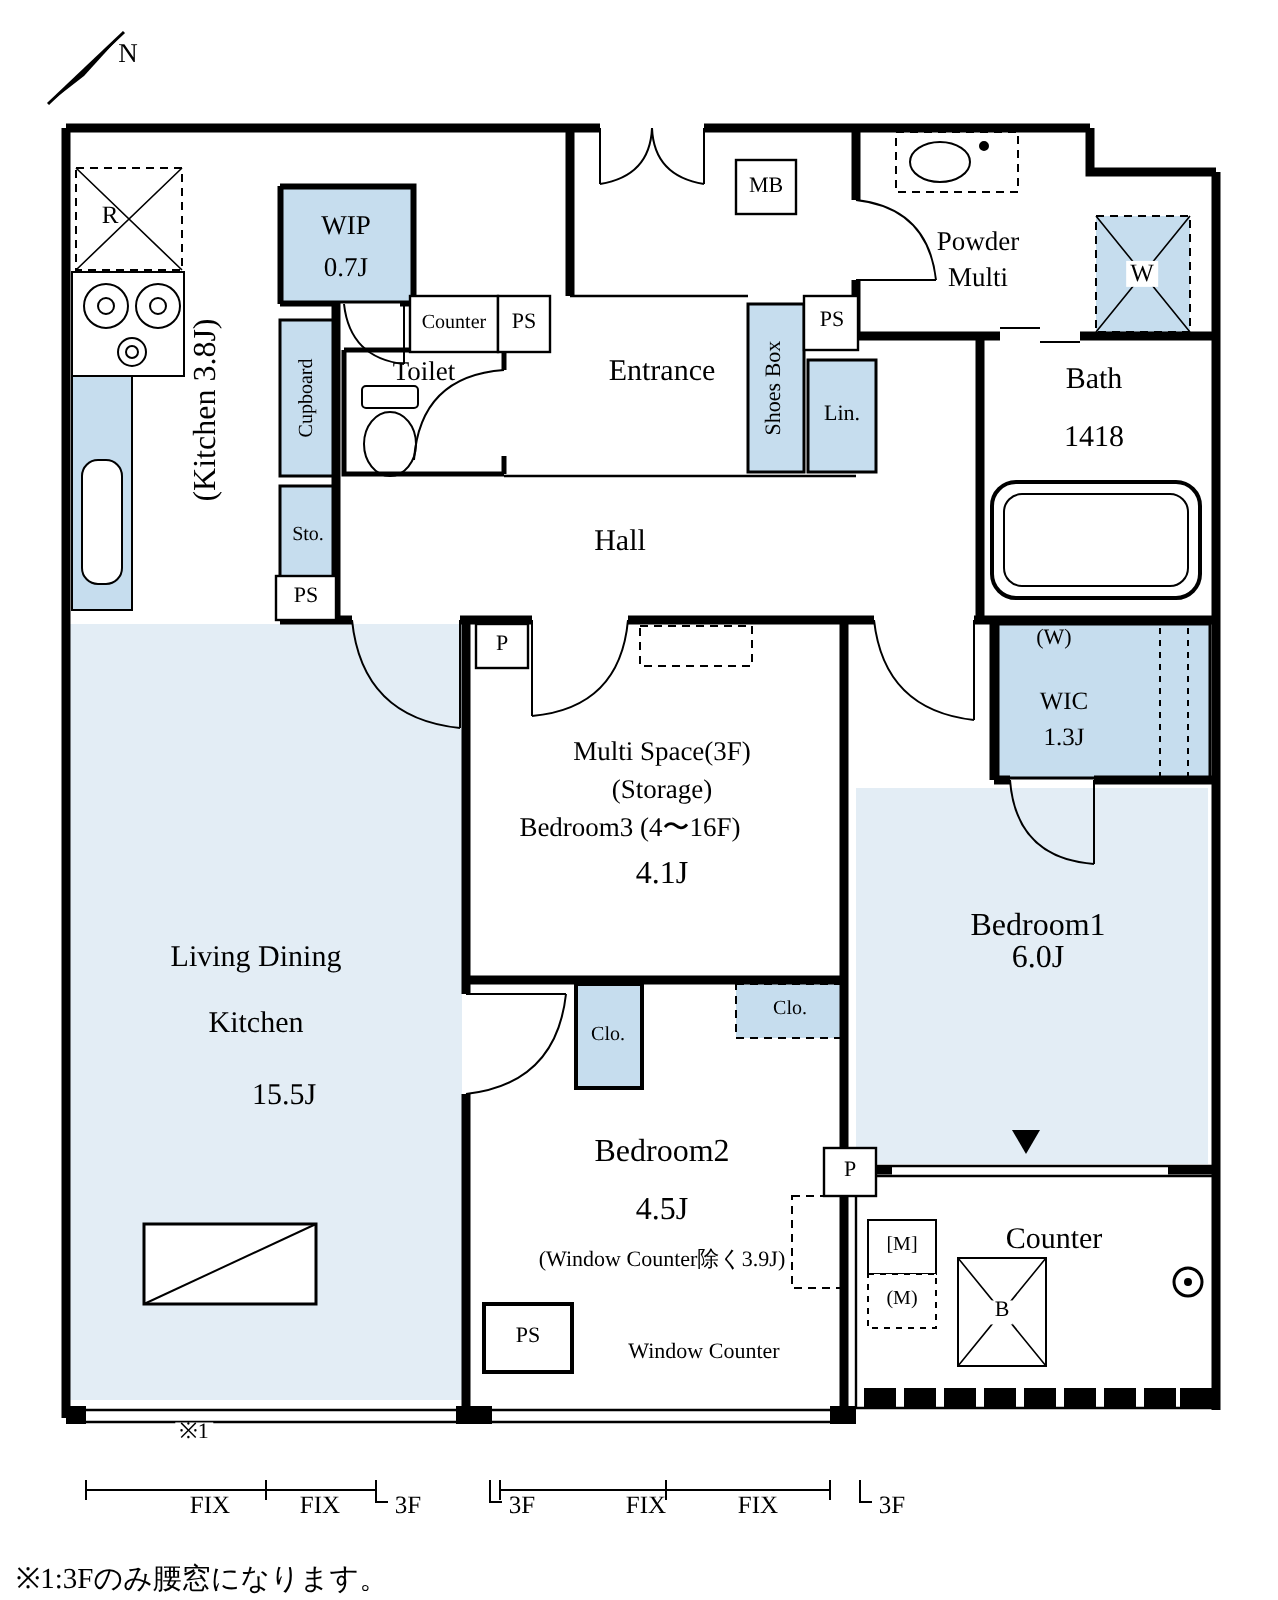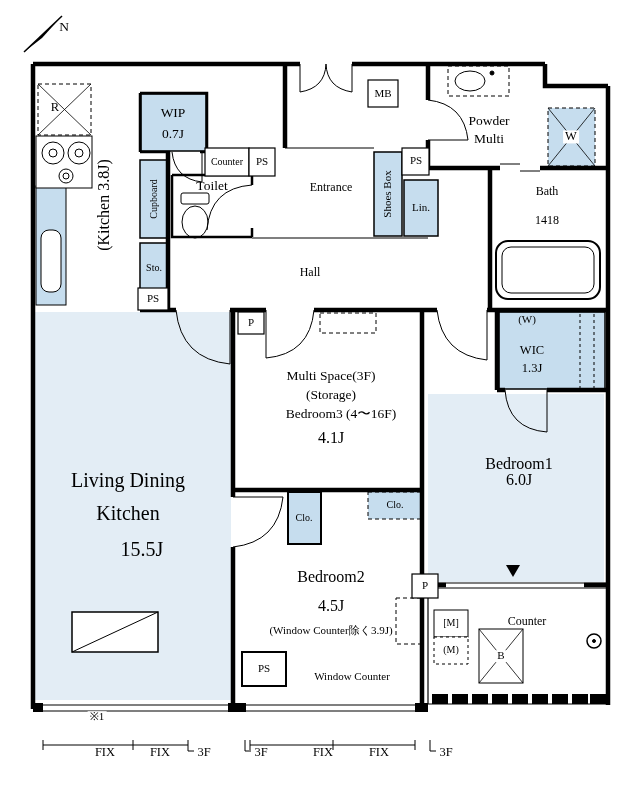--- a/index.html
+++ b/index.html
@@ -6,23 +6,23 @@
   .canvas{position:relative;width:639px;height:800px;background:#fff;overflow:hidden;
           font-family:"Liberation Serif","DejaVu Serif",serif;color:#000;}
   .canvas svg{position:absolute;left:0;top:0;}
   .lbl{position:absolute;transform:translate(-50%,-50%);white-space:nowrap;line-height:1.05;color:#000;}
   .rot{transform:translate(-50%,-50%) rotate(-90deg);}
   .bg{background:#fff;padding:0 2px;}
   .s10{font-size:10px}
   .s11{font-size:11px}
   .s12{font-size:12.5px}
   .s13{font-size:13.5px}
-  .s14{font-size:12px}
+  .s14{font-size:15px}
   .s15{font-size:16px}
-  .s16{font-size:20px}
+  .s16{font-size:15px}
   .foot{position:absolute;left:8px;top:778px;font-size:14.5px;white-space:nowrap;}
 </style>
 </head>
 <body>
 
 <div class="canvas">
 
   <svg width="639" height="800" viewBox="0 0 639 800">
 
     <g>
@@ -232,21 +232,21 @@
   <div class="lbl s14" style="left:547px;top:220px">1418</div>
   <div class="lbl rot s10" style="left:154px;top:199px">Cupboard</div>
   <div class="lbl s10" style="left:154px;top:268px">Sto.</div>
   <div class="lbl s11" style="left:153px;top:299px">PS</div>
   <div class="lbl s14" style="left:310px;top:272px">Hall</div>
   <div class="lbl s11" style="left:527px;top:320px">(W)</div>
   <div class="lbl s12" style="left:532px;top:351px">WIC</div>
   <div class="lbl s12" style="left:532px;top:369px">1.3J</div>
   <div class="lbl s13" style="left:331px;top:376px">Multi Space(3F)</div>
   <div class="lbl s13" style="left:331px;top:395px">(Storage)</div>
-  <div class="lbl s13" style="left:341px;top:414px">Bedroom3 (4〜16F)</div>
+  <div class="lbl s13" style="left:315px;top:414px">Bedroom3 (4〜16F)</div>
   <div class="lbl s15" style="left:331px;top:438px">4.1J</div>
   <div class="lbl s15" style="left:519px;top:464px">Bedroom1</div>
   <div class="lbl s15" style="left:519px;top:480px">6.0J</div>
   <div class="lbl s16" style="left:128px;top:480px">Living Dining</div>
   <div class="lbl s16" style="left:128px;top:513px">Kitchen</div>
   <div class="lbl s16" style="left:142px;top:549px">15.5J</div>
   <div class="lbl s15" style="left:331px;top:577px">Bedroom2</div>
   <div class="lbl s15" style="left:331px;top:606px">4.5J</div>
   <div class="lbl s11" style="left:331px;top:631px">(Window Counter除く3.9J)</div>
   <div class="lbl s10" style="left:304px;top:518px">Clo.</div>
@@ -260,14 +260,15 @@
   <div class="lbl s11" style="left:251px;top:323px">P</div>
   <div class="lbl s11" style="left:425px;top:586px">P</div>
   <div class="lbl s11 bg" style="left:97px;top:717px">※1</div>
   <div class="lbl s12" style="left:105px;top:753px">FIX</div>
   <div class="lbl s12" style="left:160px;top:753px">FIX</div>
   <div class="lbl s12" style="left:204px;top:753px">3F</div>
   <div class="lbl s12" style="left:261px;top:753px">3F</div>
   <div class="lbl s12" style="left:323px;top:753px">FIX</div>
   <div class="lbl s12" style="left:379px;top:753px">FIX</div>
   <div class="lbl s12" style="left:446px;top:753px">3F</div>
+  <div class="foot">※1:3Fのみ腰窓になります。</div>
 
 </div>
 
 </body></html>

